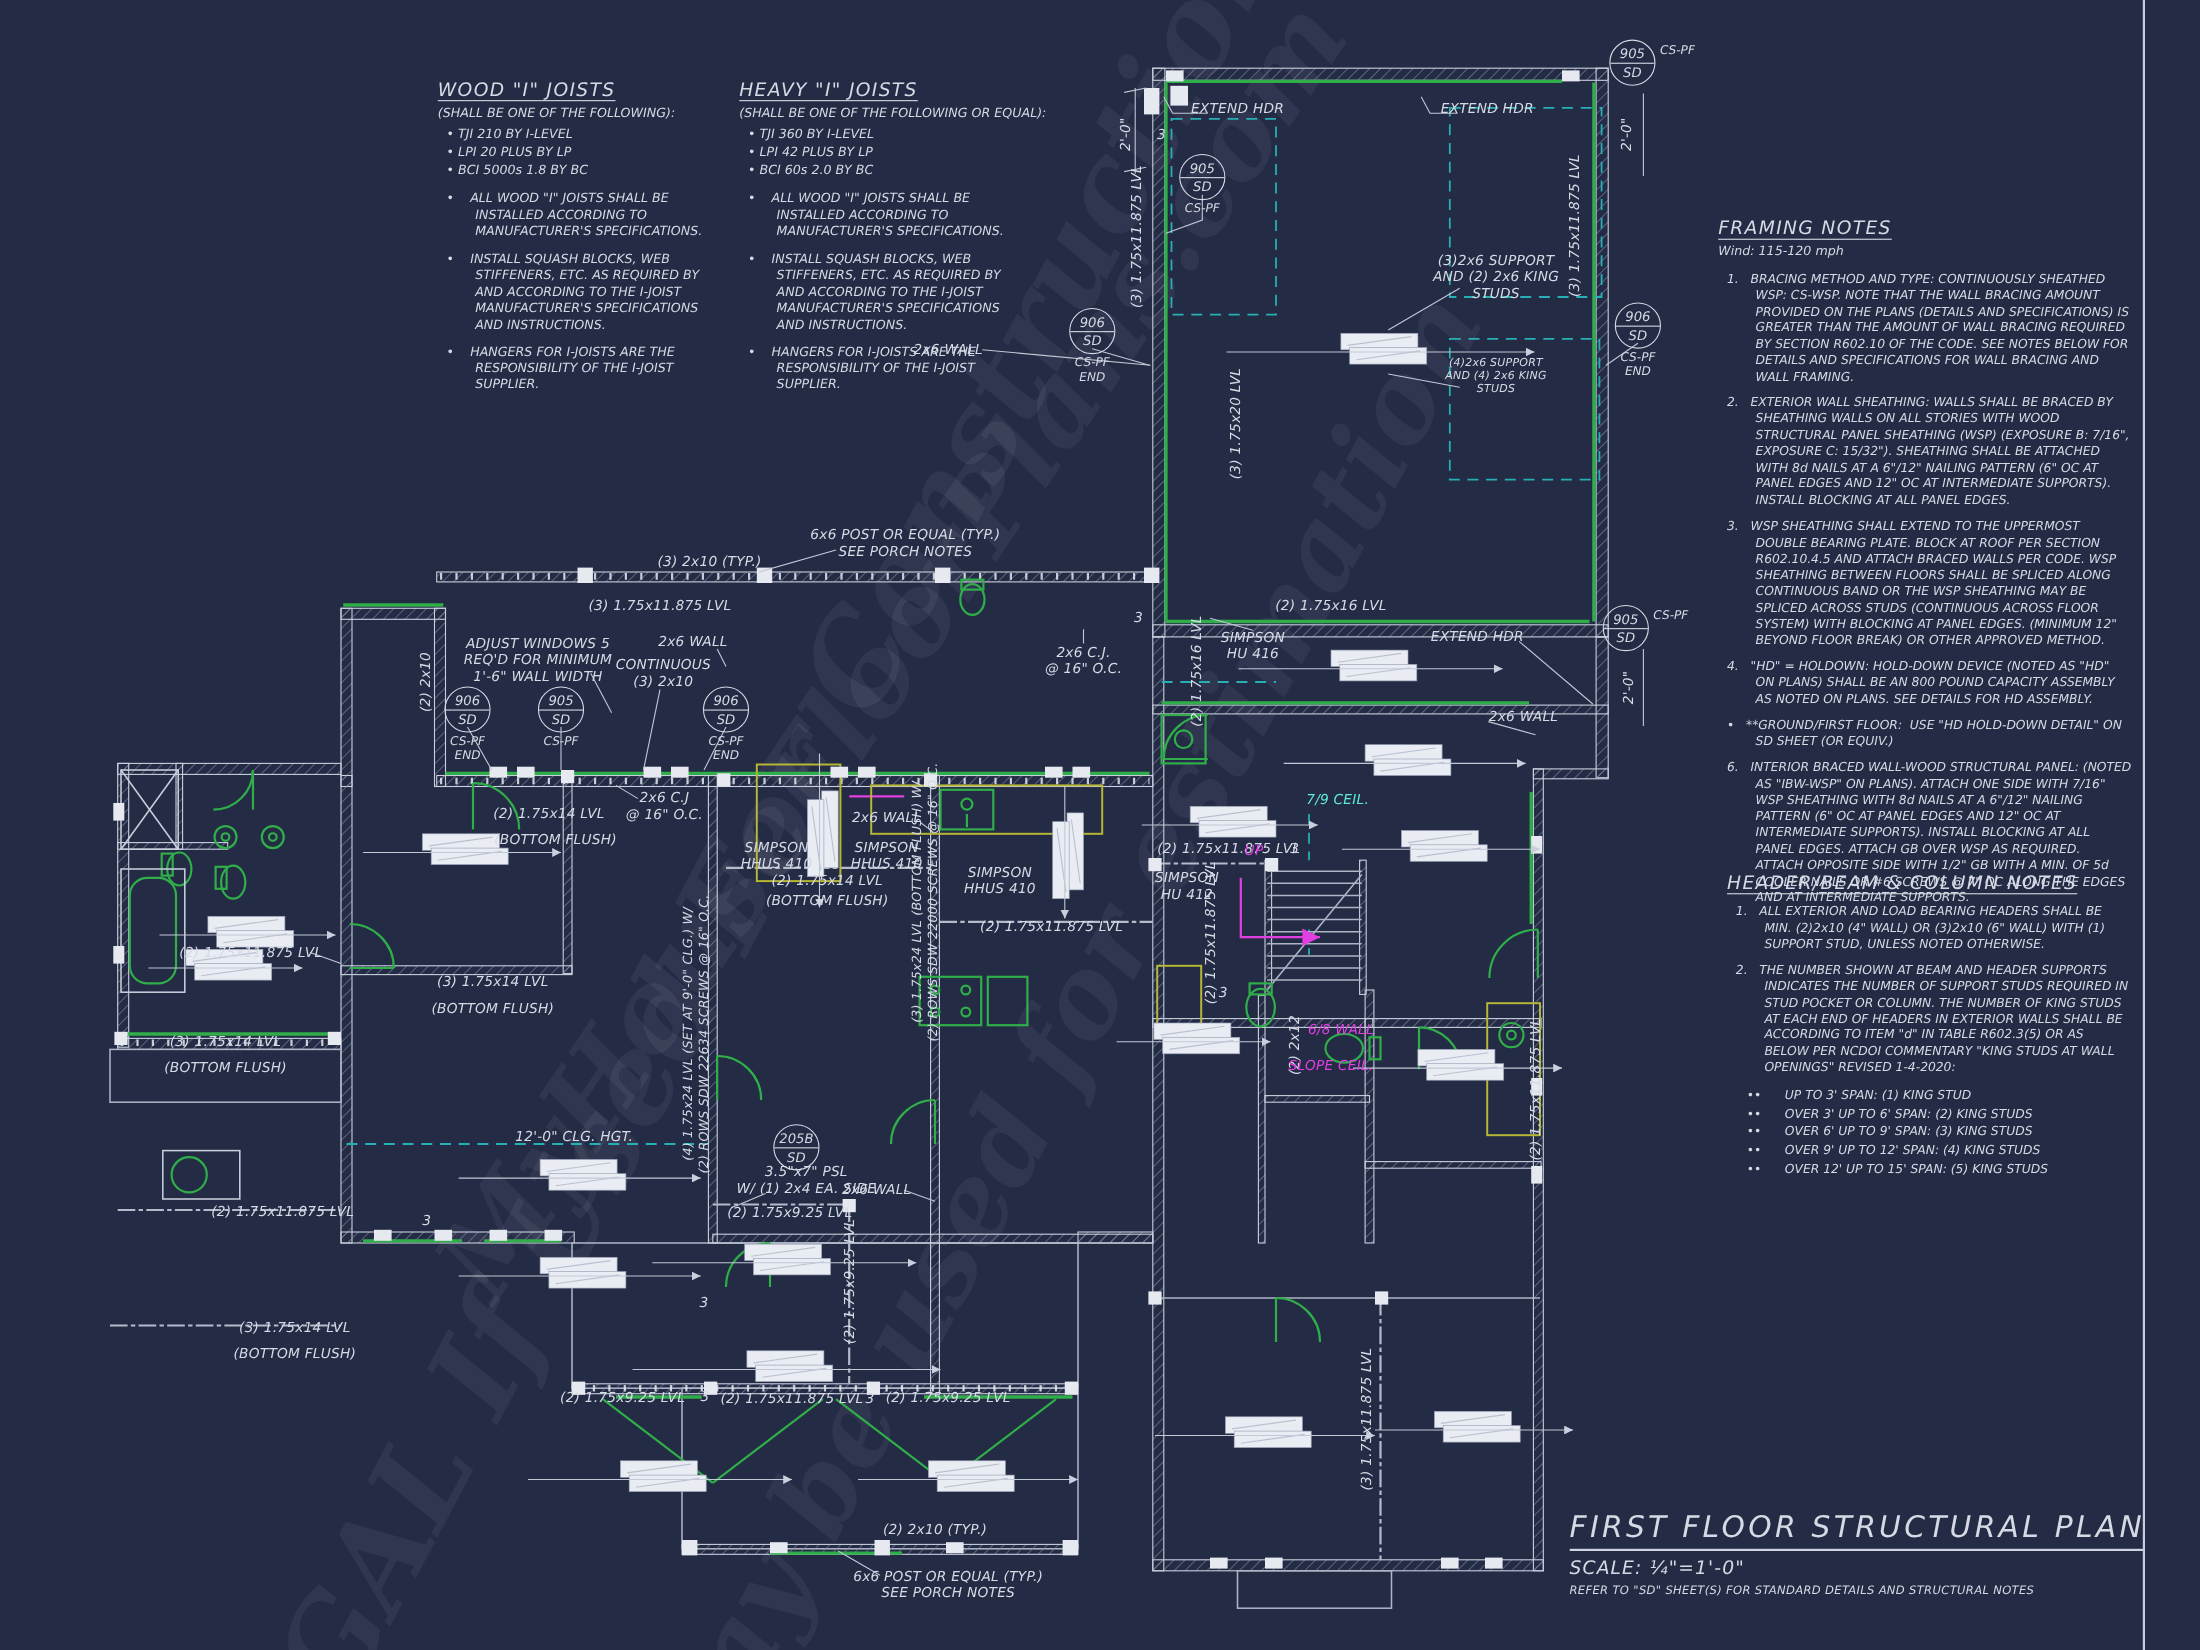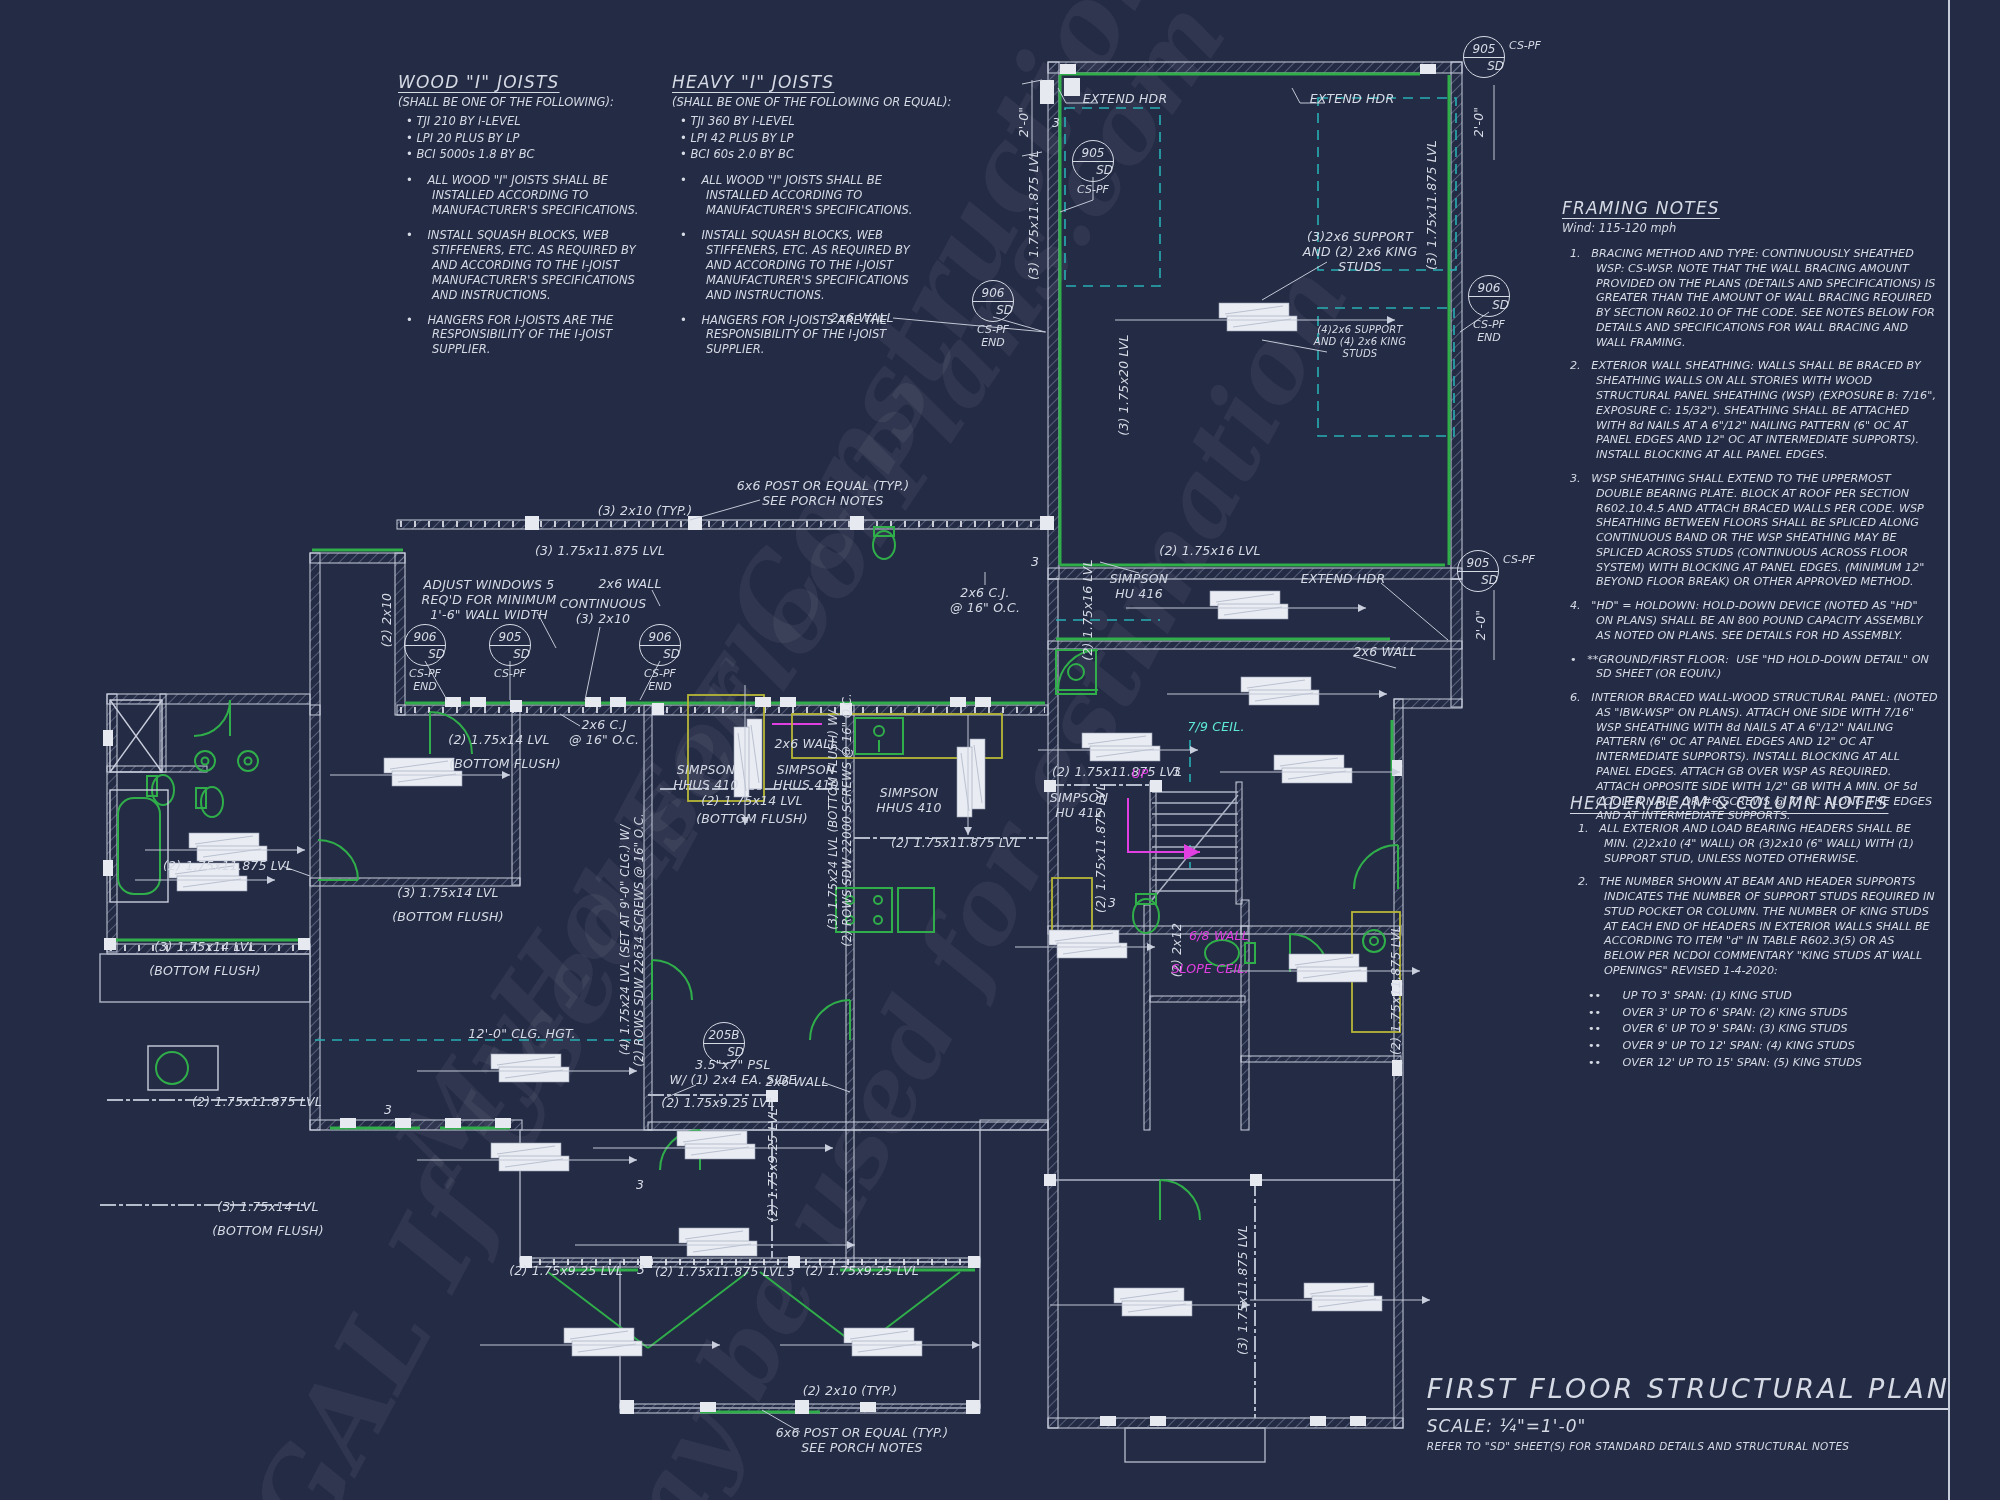--- a/index.html
+++ b/index.html
@@ -12,21 +12,21 @@
   .nwind{font-size:11.5px;margin-bottom:12px;}
   .opt{font-size:11.5px;line-height:1.45;padding-left:8px;}
   .hang{font-size:11.5px;line-height:1.3;padding-left:34px;text-indent:-26px;margin:10px 0;white-space:pre-wrap;}
   .hang2{font-size:11.2px;line-height:1.32;padding-left:34px;text-indent:-26px;margin:9px 0;white-space:pre-wrap;}
   .king{font-size:11.2px;line-height:1.5;padding-left:18px;white-space:pre-wrap;margin:0;}
   
   .plan-label{position:absolute;font-size:12.5px;line-height:1.18;text-align:center;white-space:pre;letter-spacing:.2px;z-index:4;}
   .wm{position:absolute;font-family:"DejaVu Serif",serif;font-weight:bold;white-space:pre;z-index:1;}
   
   .callout{position:absolute;z-index:4;}
-  .co-circ{width:40px;height:40px;border:1.6px solid #d5dae5;border-radius:50%;display:flex;flex-direction:column;align-items:flex-end;justify-content:center;}
+  .co-circ{width:40px;height:40px;border:1.6px solid #d5dae5;border-radius:50%;display:flex;flex-direction:column;align-items:center;justify-content:center;}
   .co-num{font-size:12px;line-height:1;border-bottom:1.4px solid #d5dae5;padding:0 3px 2px;width:100%;text-align:center;box-sizing:border-box;}
   .co-sub{font-size:12px;line-height:1;padding-top:2px;}
   .co-tag{position:absolute;font-size:11px;line-height:1.15;text-align:center;white-space:pre;}
   .tag-below{top:44px;left:50%;transform:translateX(-50%);}
   .tag-right{left:46px;top:4px;text-align:left;}
   
   #titleblock{position:absolute;right:50px;bottom:48px;text-align:left;z-index:5;margin-top:19px;}
   #tb-title{font-size:27px;letter-spacing:3px;border-bottom:2px solid #cfd4e0;padding-bottom:4px;margin-bottom:6px;white-space:pre;}
   #tb-scale{font-size:17px;letter-spacing:1px;white-space:pre;}
   #tb-note{font-size:10.5px;margin-top:4px;letter-spacing:.3px;white-space:pre;}

